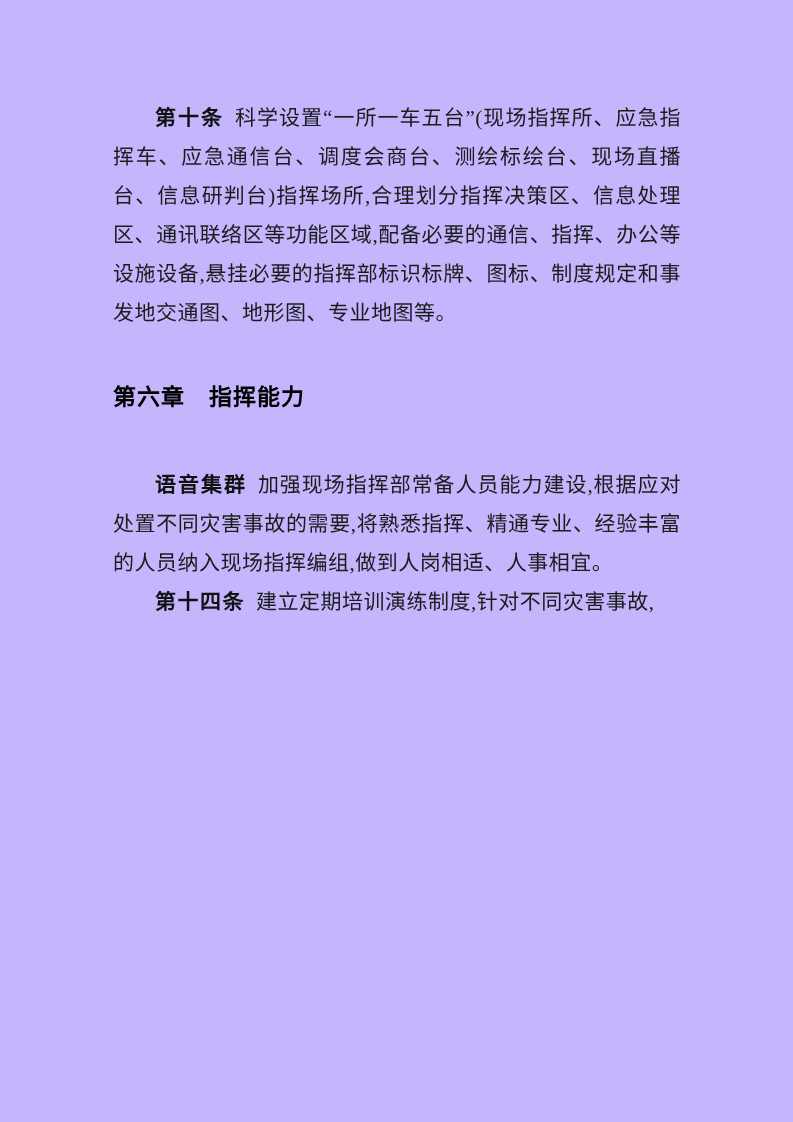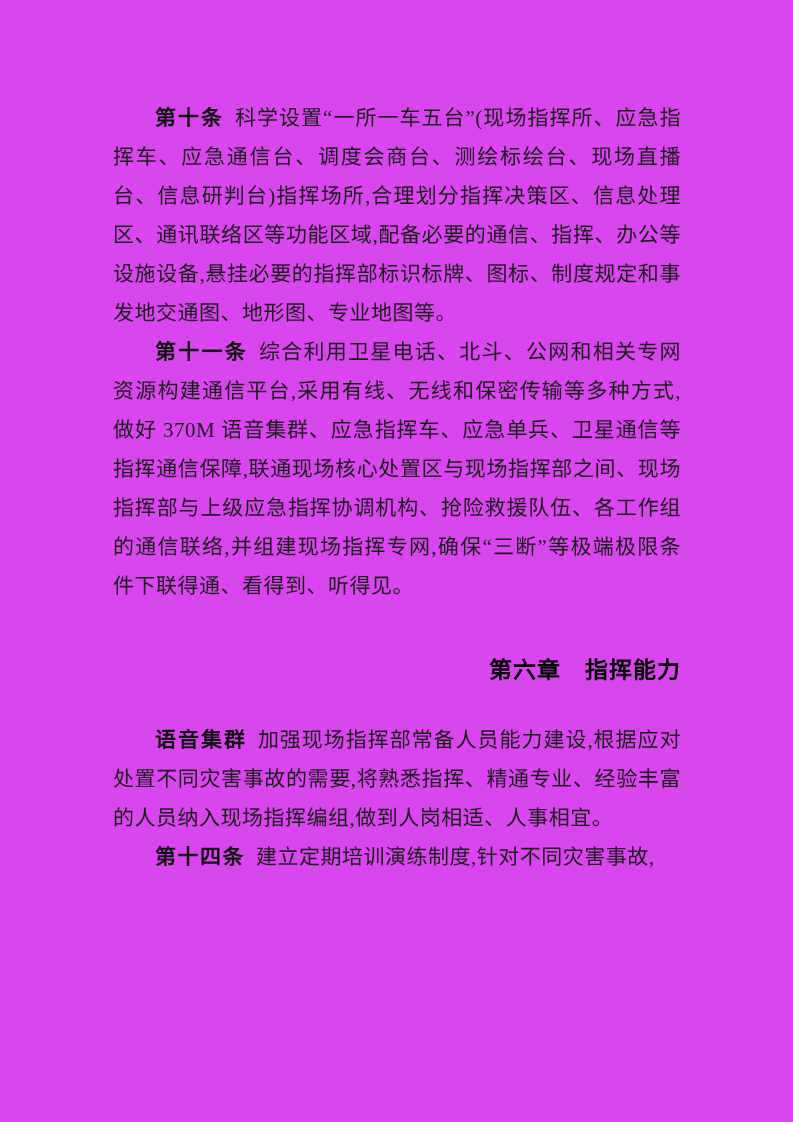--- a/index.html
+++ b/index.html
@@ -4,21 +4,21 @@
 <style>
   html, body {
     margin: 0;
     padding: 0;
     background: #ffffff;
   }
   .page {
     position: relative;
     width: 793px;
     height: 1122px;
-    background: #d946ef;
+    background: #c4b5fd;
     overflow: hidden;
     font-family: "Liberation Serif", "DejaVu Serif", serif;
     color: #1c1c1c;
   }
   .content {
     position: absolute;
     left: 113px;
     top: 99px;
     width: 568px;
   }
@@ -31,40 +31,39 @@
     text-indent: 42px;
     letter-spacing: 0.5px;
   }
   .article-label {
     font-weight: bold;
     margin-right: 11px;
     letter-spacing: 1.5px;
     color: #111111;
   }
   .chapter-heading {
-    margin: 44px 0 31px 0;
+    margin: 44px 0 49px 0;
     font-size: 23px;
     line-height: 40px;
     font-weight: bold;
-    text-align: right;
+    text-align: left;
     text-indent: 0;
     letter-spacing: 1px;
     color: #000000;
     font-family: "Liberation Sans", "DejaVu Sans", sans-serif;
   }
 </style>
 </head>
 <body>
 
 <div class="page">
   <div class="content">
 
     <p class="para"><b class="article-label">第十条</b><span>科学设置“一所一车五台”(现场指挥所、应急指挥车、应急通信台、调度会商台、测绘标绘台、现场直播台、信息研判台)指挥场所,合理划分指挥决策区、信息处理区、通讯联络区等功能区域,配备必要的通信、指挥、办公等设施设备,悬挂必要的指挥部标识标牌、图标、制度规定和事发地交通图、地形图、专业地图等。</span></p>
 
-    <p class="para"><b class="article-label">第十一条</b><span>综合利用卫星电话、北斗、公网和相关专网资源构建通信平台,采用有线、无线和保密传输等多种方式,做好 370M 语音集群、应急指挥车、应急单兵、卫星通信等指挥通信保障,联通现场核心处置区与现场指挥部之间、现场指挥部与上级应急指挥协调机构、抢险救援队伍、各工作组的通信联络,并组建现场指挥专网,确保“三断”等极端极限条件下联得通、看得到、听得见。</span></p>
 
     <h2 class="chapter-heading">第六章　指挥能力</h2>
 
     <p class="para"><b class="article-label">语音集群</b><span>加强现场指挥部常备人员能力建设,根据应对处置不同灾害事故的需要,将熟悉指挥、精通专业、经验丰富的人员纳入现场指挥编组,做到人岗相适、人事相宜。</span></p>
 
 
     <p class="para"><b class="article-label">第十四条</b><span>建立定期培训演练制度,针对不同灾害事故,</span></p>
 
   </div>
 </div>

